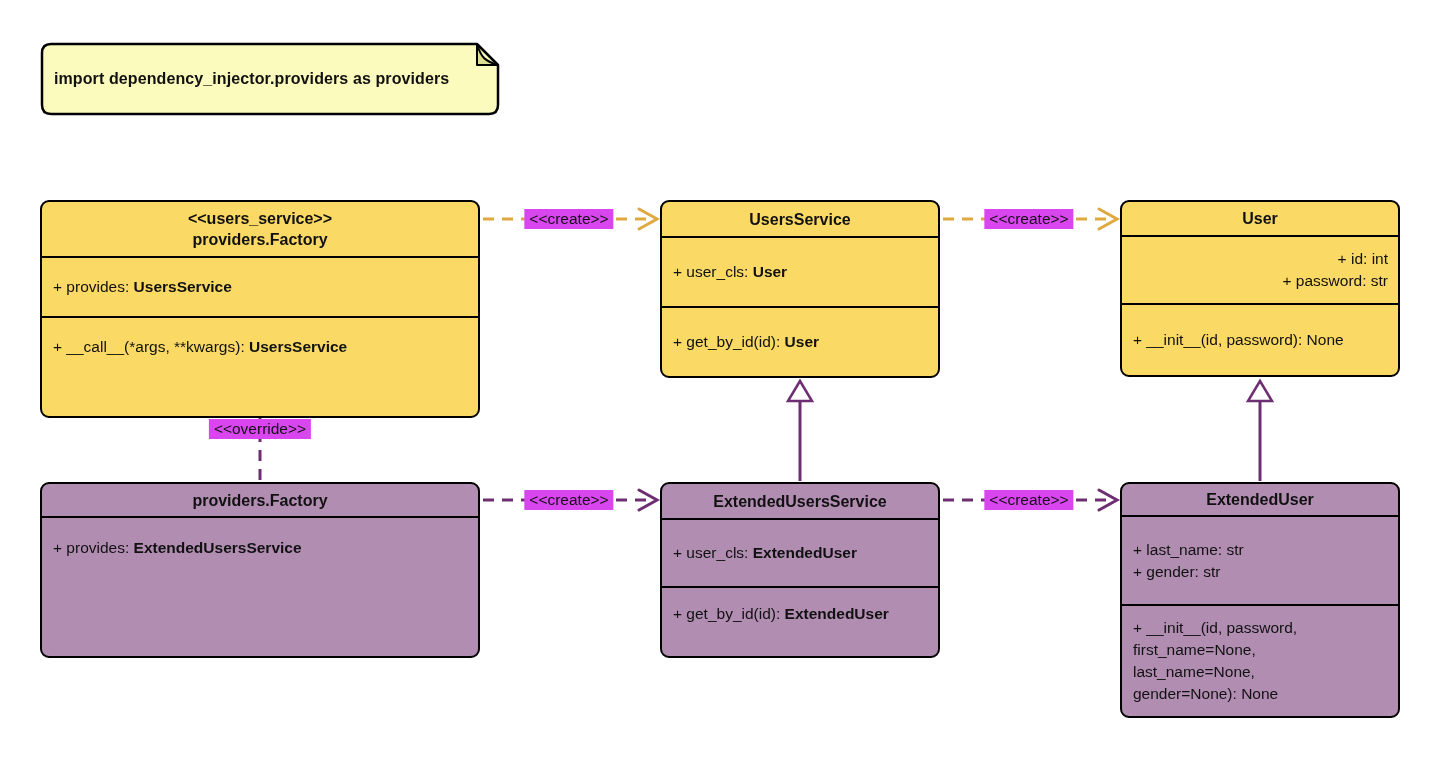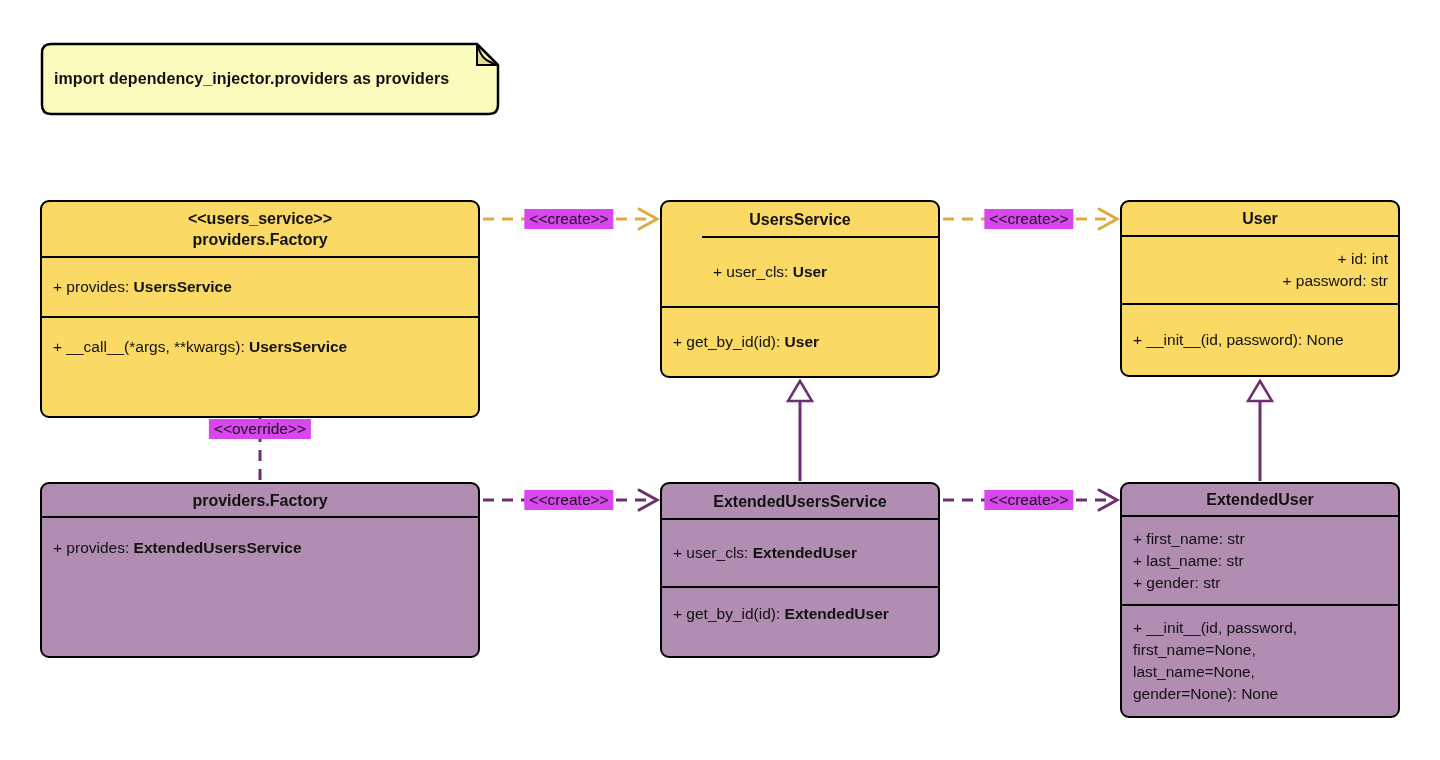--- a/index.html
+++ b/index.html
@@ -101,21 +101,21 @@
     </div>
     <div class="cls-section" style="height:60px;">
       <div class="member"><span>+ __call__(*args, **kwargs): </span><b>UsersService</b></div>
     </div>
   </div>
 
   <div class="uml-class yellow" style="left:660px;top:200px;width:280px;height:178px;">
     <div class="cls-header" style="height:34px;">
       <div>UsersService</div>
     </div>
-    <div class="cls-section" style="height:70px;margin-left:40px;">
+    <div class="cls-section" style="height:70px;">
       <div class="member"><span>+ user_cls: </span><b>User</b></div>
     </div>
     <div class="cls-section" style="height:70px;">
       <div class="member"><span>+ get_by_id(id): </span><b>User</b></div>
     </div>
   </div>
 
   <div class="uml-class yellow" style="left:1120px;top:200px;width:280px;height:177px;">
     <div class="cls-header" style="height:33px;">
       <div>User</div>
@@ -148,21 +148,20 @@
     <div class="cls-section" style="height:54px;">
       <div class="member"><span>+ get_by_id(id): </span><b>ExtendedUser</b></div>
     </div>
   </div>
 
   <div class="uml-class purple" style="left:1120px;top:482px;width:280px;height:236px;">
     <div class="cls-header" style="height:31px;">
       <div>ExtendedUser</div>
     </div>
     <div class="cls-section" style="height:89px;">
-      <div class="member"><span>+ first_name: str</span></div>
       <div class="member"><span>+ last_name: str</span></div>
       <div class="member"><span>+ gender: str</span></div>
     </div>
     <div class="cls-section" style="height:112px;">
       <div class="member"><span>+ __init__(id, password,
 first_name=None,
 last_name=None,
 gender=None): None</span></div>
     </div>
   </div>

